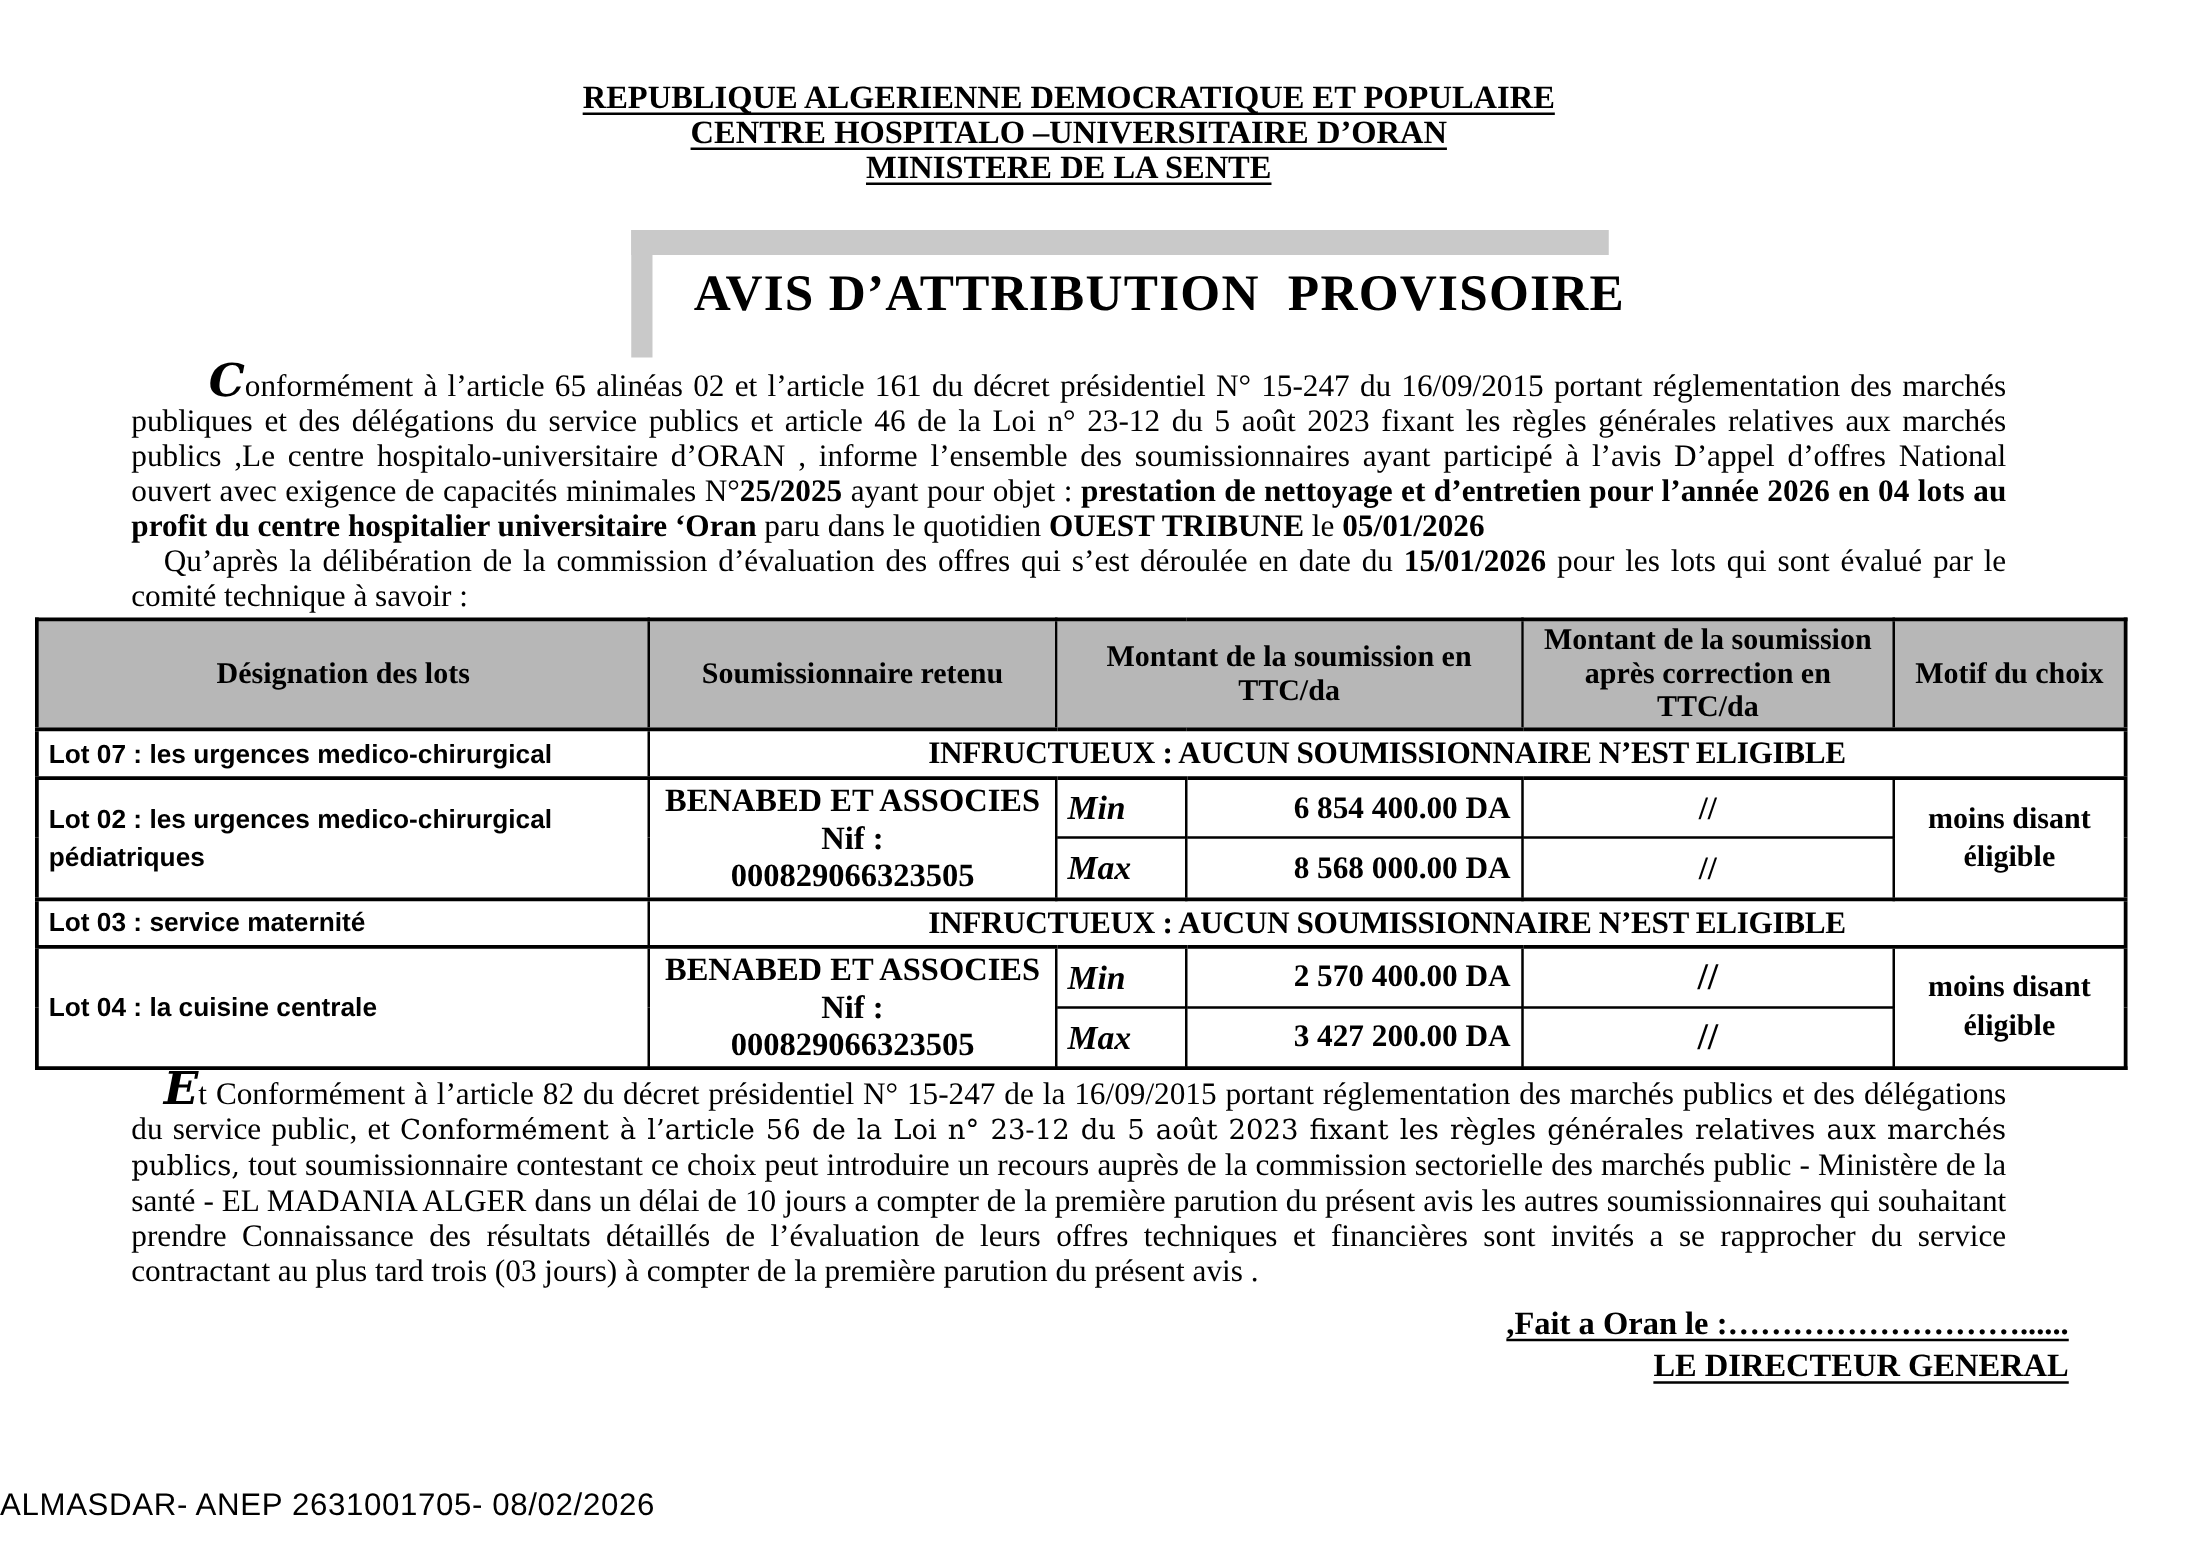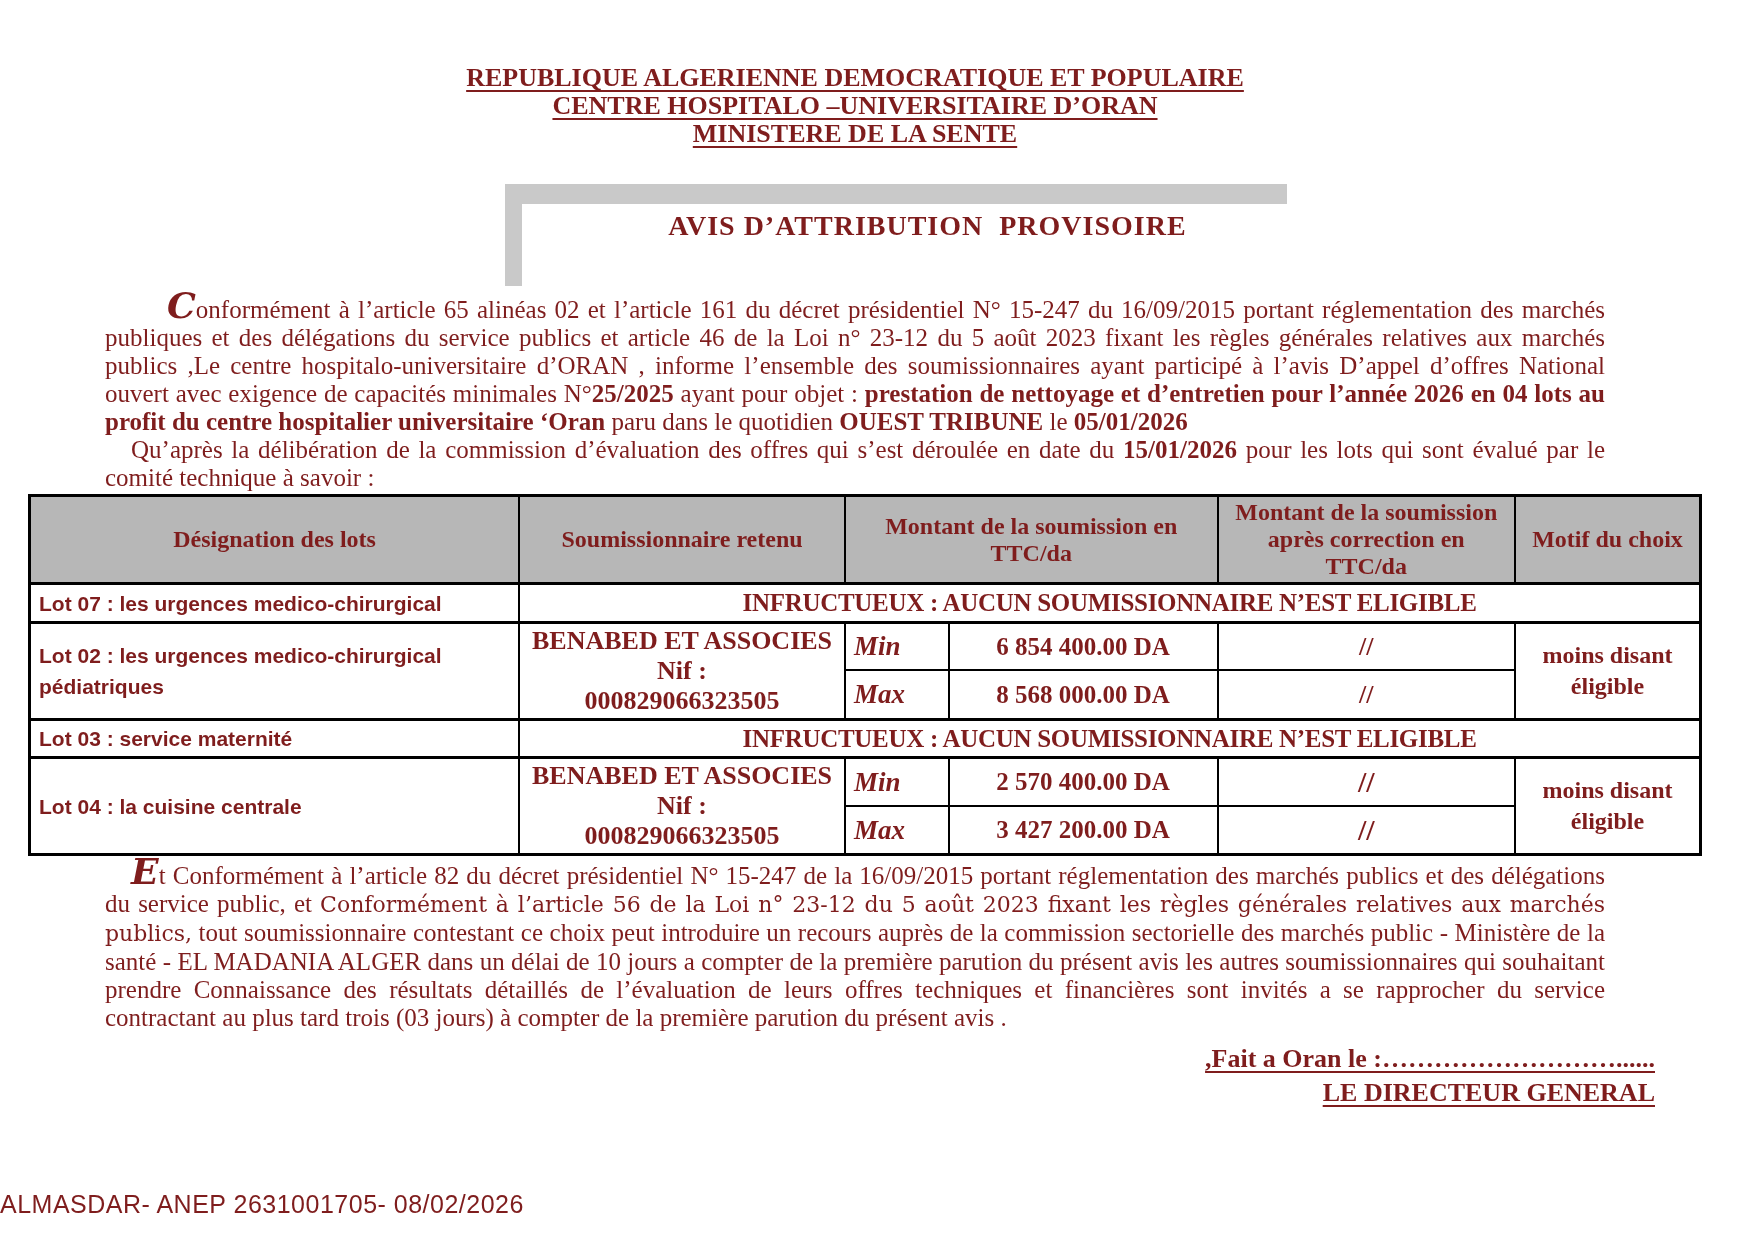--- a/index.html
+++ b/index.html
@@ -1,21 +1,21 @@
 <!DOCTYPE html>
 <html style="--hdrbg: #b7b7b7; --shadow: #c9c9c9;"><head>
 <meta charset="utf-8">
 <style>
   html,body{margin:0;padding:0;background:#fff;}
   .page{
     position:relative;
     width:1755px;height:1241px;
     background:#ffffff;
     font-family:"Liberation Serif",serif;
-    color:#7f1d1d;
+    color:#000000;
     overflow:hidden;
   }
   
   .doc-header{
     margin:64px 150px 0 105px;
     text-align:center;
     font-weight:bold;
     font-size:26px;
     line-height:28px;
   }
@@ -35,21 +35,21 @@
     margin:36px 0 0 505px;
     width:800px;
     height:102px;
   }
   .title-shadow-top{position:absolute;top:0;left:0;width:782px;height:20px;background:var(--shadow,#c9c9c9);}
   .title-shadow-left{position:absolute;top:0;left:0;width:17px;height:102px;background:var(--shadow,#c9c9c9);}
   .doc-title{
     position:absolute;top:26px;left:45px;right:0;
     margin:0;
     text-align:center;
-    font-size:28px;
+    font-size:41px;
     letter-spacing:1px;
     font-weight:bold;
     white-space:pre;
   }
   
   .bodytext{
     margin:10px 150px 0 105px;
     width:1500px;
     font-size:25px;
     line-height:28px;
@@ -106,21 +106,21 @@
     letter-spacing:-0.3px;
   }
   td.supplier{
     font-weight:bold;
     font-size:26px;
     text-align:center;
     vertical-align:middle;
     line-height:30px;
   }
   td.minmax{font-weight:bold;font-size:27px;text-align:left;vertical-align:middle;font-style:italic;}
-  td.amount{font-weight:bold;font-size:25px;text-align:center;vertical-align:middle;}
+  td.amount{font-weight:bold;font-size:25px;text-align:right;vertical-align:middle;}
   td.corr{font-weight:bold;font-size:26px;text-align:center;vertical-align:middle;}
   td.corr.big{font-size:30px;}
   td.motif{
     font-weight:bold;
     font-size:24px;
     text-align:center;
     vertical-align:middle;
     line-height:31px;
     margin-left:12px;
   }

